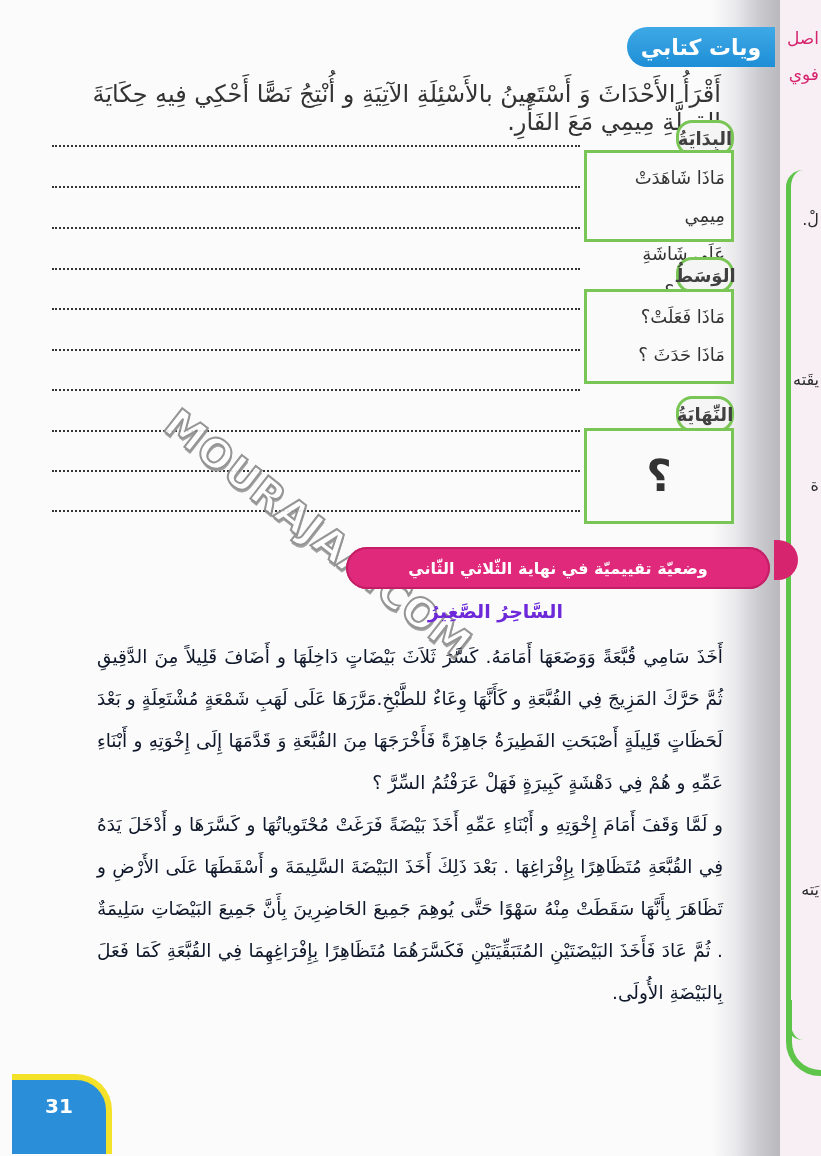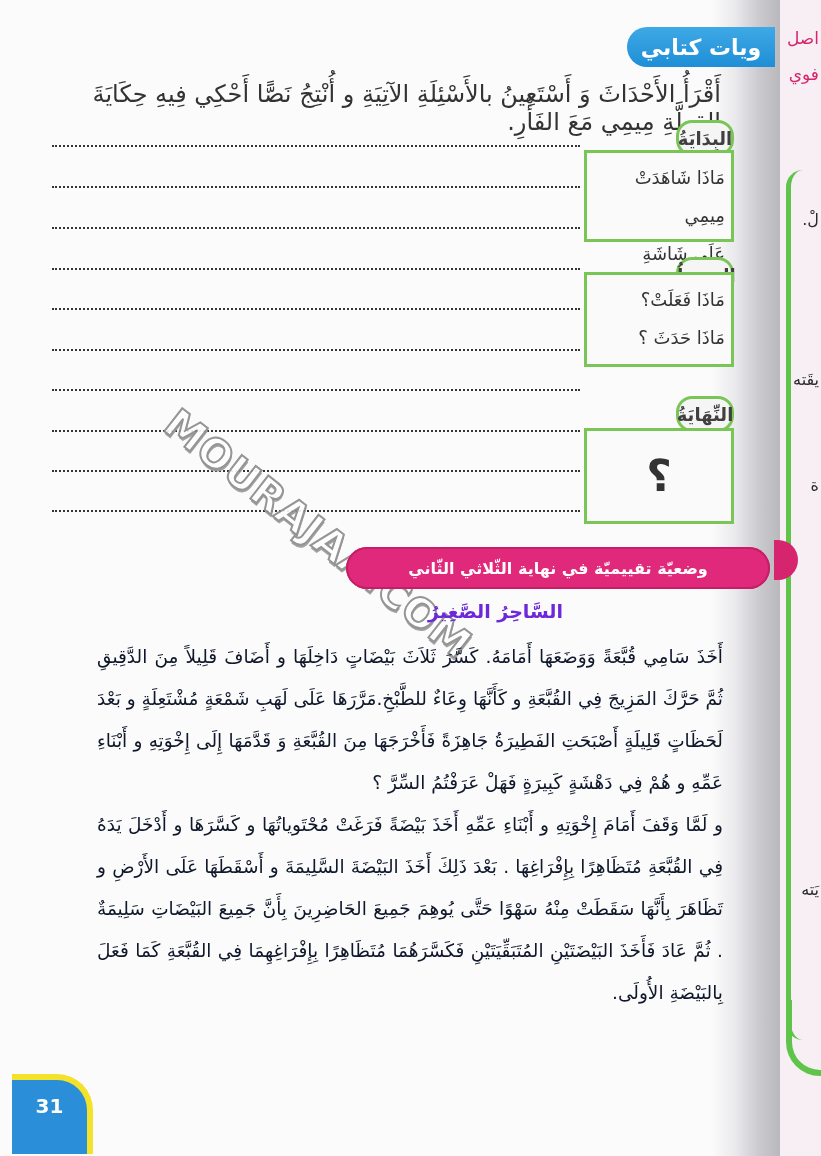--- a/index.html
+++ b/index.html
@@ -86,21 +86,21 @@
     position:absolute; right:258px; top:600px; direction:rtl; font-weight:bold; font-size:19px; color:#6d28d9;
   }
   .story {
     position:absolute; right:98px; top:636px; width:626px; direction:rtl; text-align:justify;
     font-size:18.5px; line-height:42px; color:#0f172a;
   }
   .story p { margin:0; text-align-last:right; }
 
   
   .page-badge {
-    position:absolute; left:12px; top:1074px; width:81px; height:80px;
+    position:absolute; left:12px; top:1074px; width:100px; height:80px;
     background:#2a8fd8; border-top:6px solid #f4e12a; border-right:6px solid #f4e12a;
     border-radius:0 36px 0 0; box-sizing:border-box;
     color:#fff; font-weight:bold; font-size:20px;
     display:flex; align-items:flex-start; justify-content:center; padding-top:14px;
   }
 </style>
 </head>
 <body>
 
 <div class="page">
@@ -138,21 +138,21 @@
     <span>البِدَايَةُ</span>
   </div>
   <div class="gbox" style="left:584px; top:150px; width:150px; height:92px;">
     <div>مَاذَا شَاهَدَتْ مِيمِي</div>
     <div>عَلَى شَاشَةِ التِّلْفَازِ ؟</div>
   </div>
 
   <div class="tab-label" style="left:676px; top:257px;">
     <span>الوَسَطُ</span>
   </div>
-  <div class="gbox" style="left:584px; top:272px; width:150px; height:95px;">
+  <div class="gbox" style="left:584px; top:289px; width:150px; height:95px;">
     <div>مَاذَا فَعَلَتْ؟</div>
     <div>مَاذَا حَدَثَ ؟</div>
   </div>
 
   <div class="tab-label" style="left:676px; top:396px;">
     <span>النِّهَايَةُ</span>
   </div>
   <div class="gbox center" style="left:584px; top:428px; width:150px; height:96px; padding:0;">
     <span class="qmark">؟</span>
   </div>

